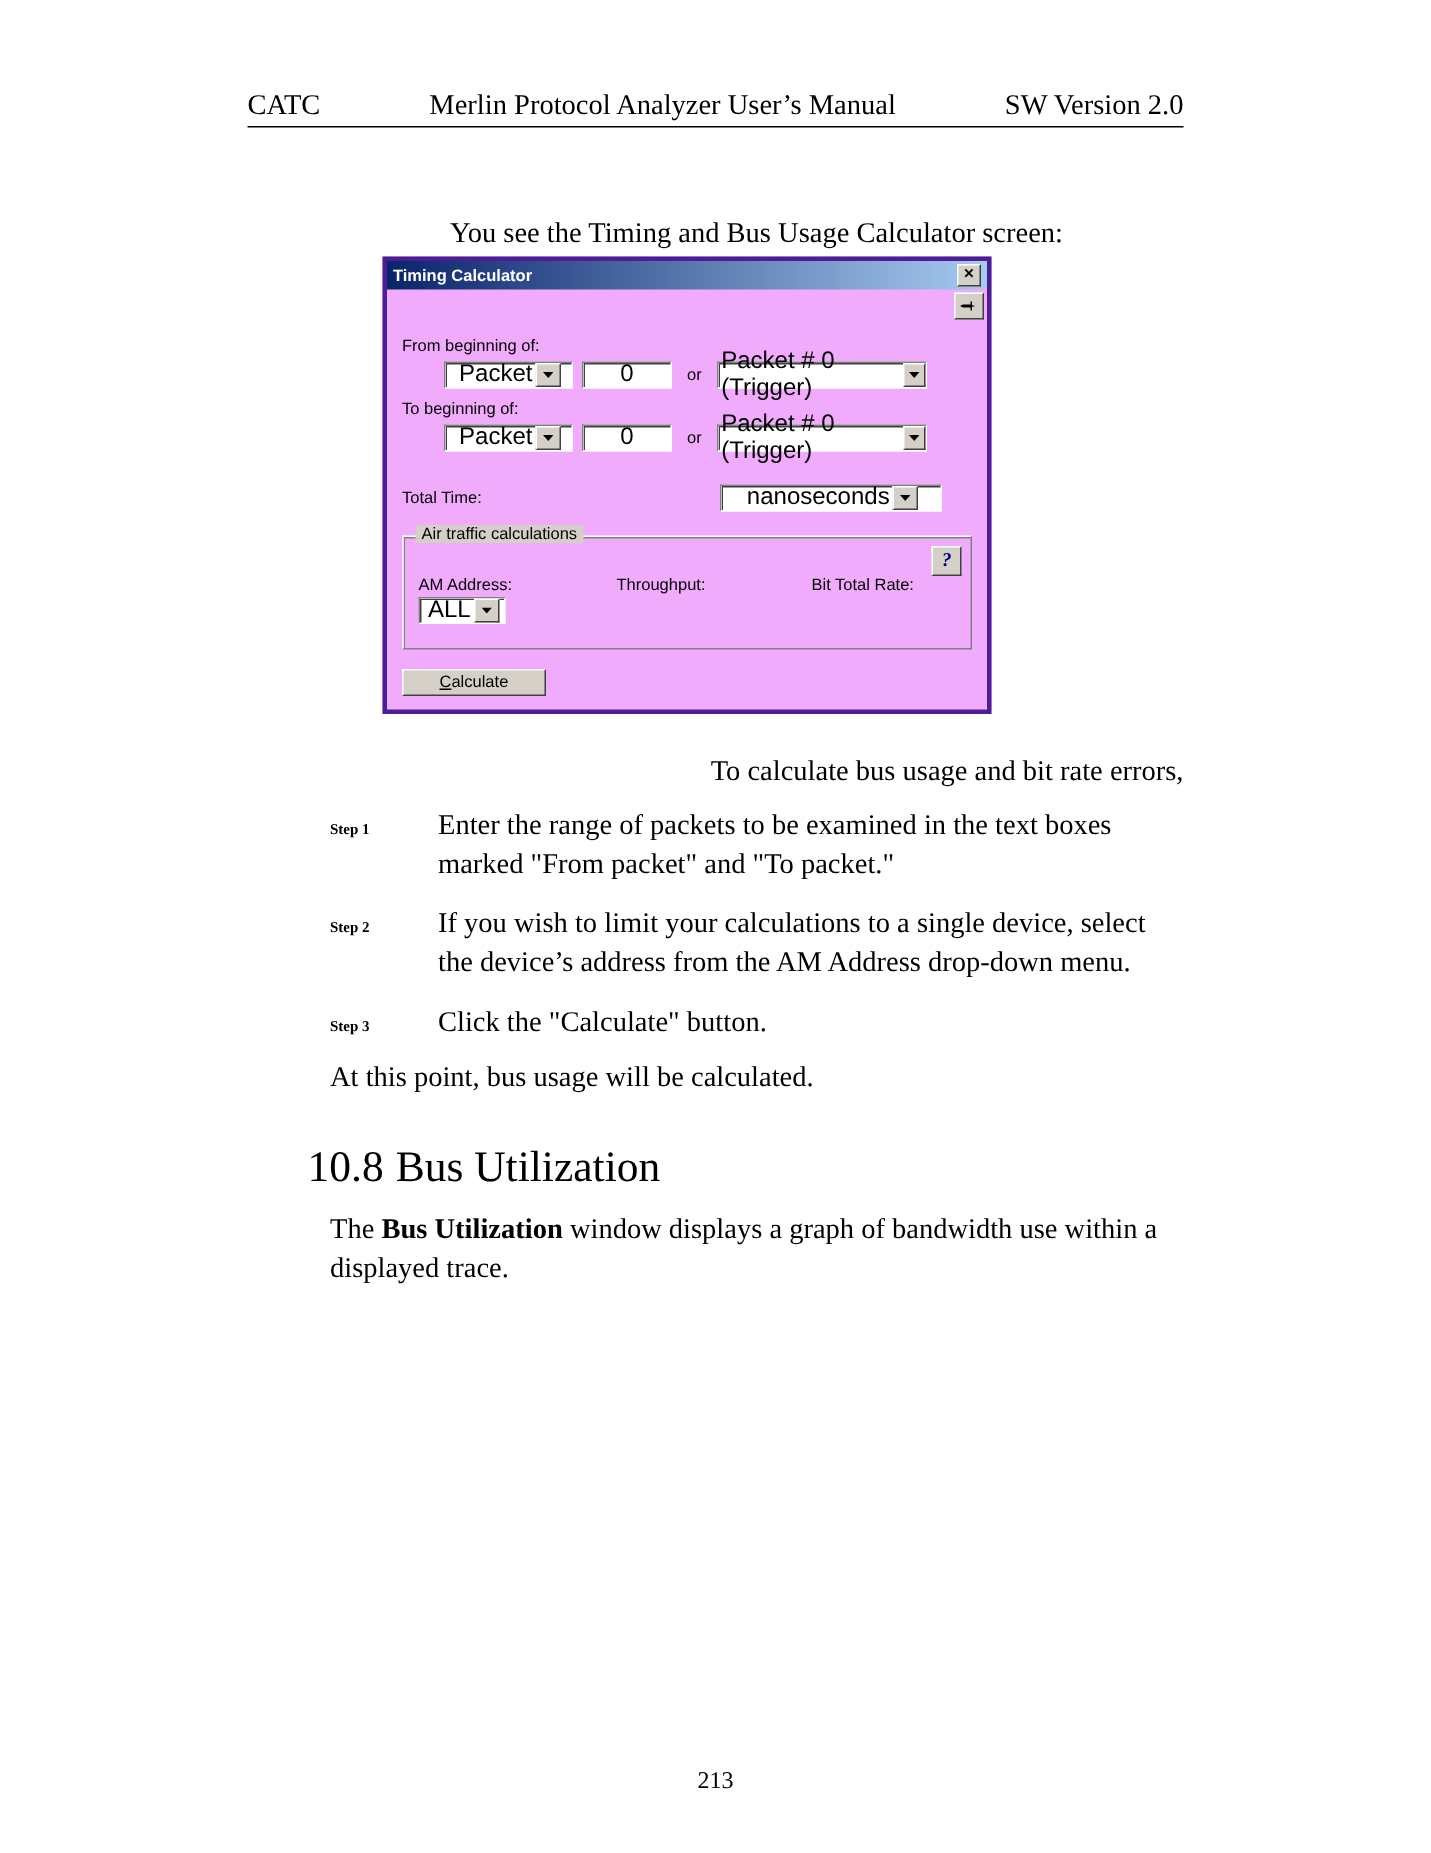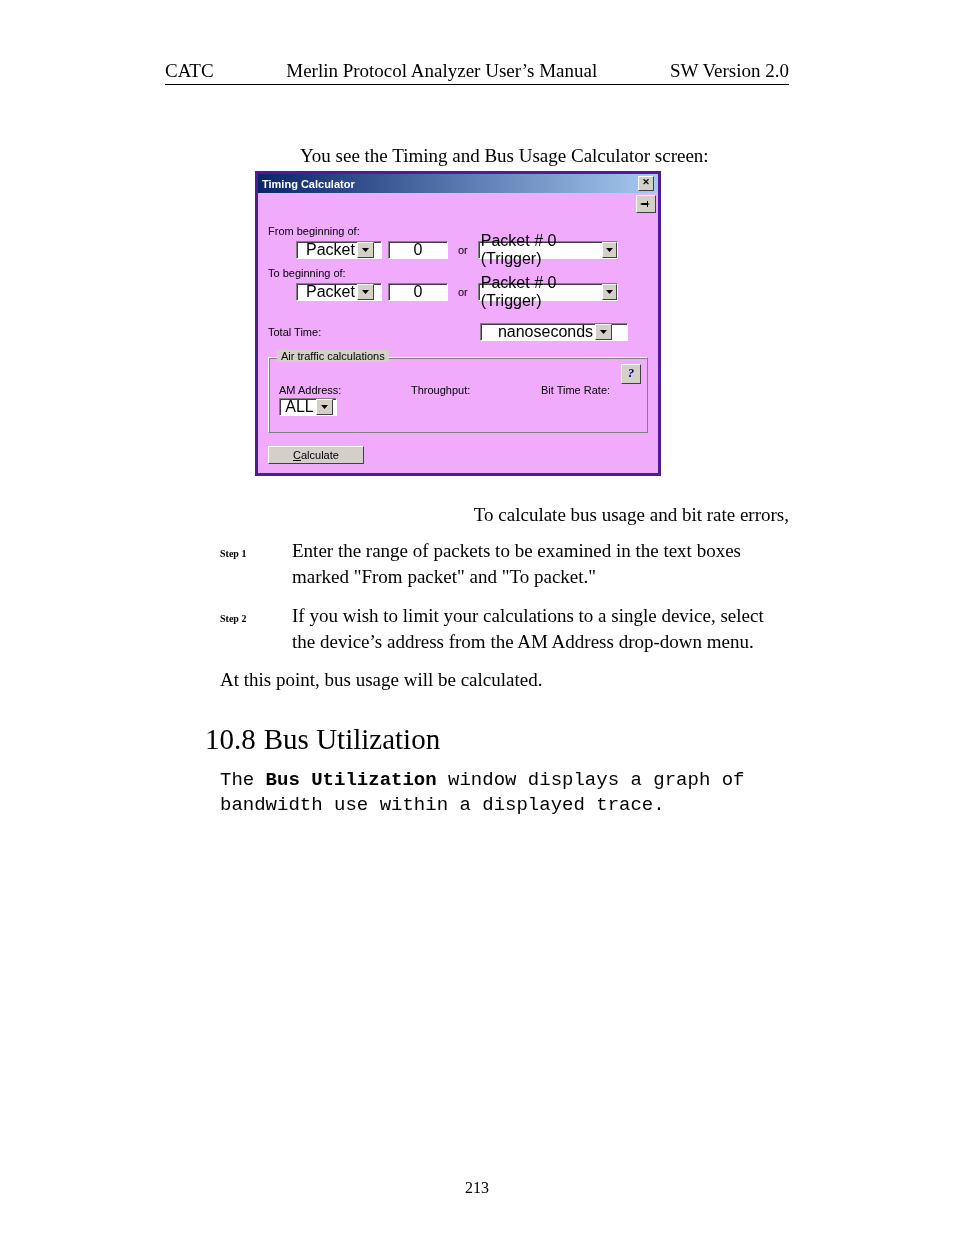--- a/index.html
+++ b/index.html
@@ -183,21 +183,20 @@
     font-size:29px;
     margin-top:32px;
     margin-left:40px;
   }
   .h2 .num { margin-right:8px; }
   .para {
     margin-left:55px;
     font-size:19px;
     line-height:1.35;
     margin-top:12px;
-    font-family:Liberation Mono, monospace;
   }
   .para .bold { font-weight:bold; }
   .footer {
     position:absolute;
     bottom:38px;
     left:0; right:0;
     text-align:center;
     font-size:16px;
   }
   .underline { text-decoration: underline; }
@@ -293,21 +292,21 @@
       </div>
 
       <div class="fieldset">
         <span class="legend">Air traffic calculations</span>
         <span class="helpbtn">
           <span>?</span>
         </span>
         <div class="row">
           <span style="width:132px">AM Address:</span>
           <span style="width:130px">Throughput:</span>
-          <span>Bit Time Rate:</span>
+          <span>Bit Total Rate:</span>
         </div>
         <div class="row" style="margin-top:2px">
           <div class="combo" style="width:58px">
             <span>ALL</span>
             <span class="arrow">
                 <svg viewBox="0 0 7 4">
                   <path d="M0 0h7L3.5 4z" fill="#000"></path>
                 </svg>
               </span>
           </div>
@@ -324,20 +323,24 @@
 
   <div class="steps">
     <div class="step">
       <div class="steplabel">Step 1</div>
       <div class="steptext">Enter the range of packets to be examined in the text boxes marked "From packet" and "To packet."</div>
     </div>
     <div class="step">
       <div class="steplabel">Step 2</div>
       <div class="steptext">If you wish to limit your calculations to a single device, select the device’s address from the AM Address drop-down menu.</div>
     </div>
+    <div class="step">
+      <div class="steplabel">Step 3</div>
+      <div class="steptext">Click the "Calculate" button.</div>
+    </div>
   </div>
 
   <div class="followup">At this point, bus usage will be calculated.</div>
 
   <div class="h2">
     <span class="num">10.8</span><span>Bus Utilization</span>
   </div>
 
   <div class="para"><span>The </span><span class="bold">Bus Utilization</span><span> window displays a graph of bandwidth use within a displayed trace.</span></div>
 

